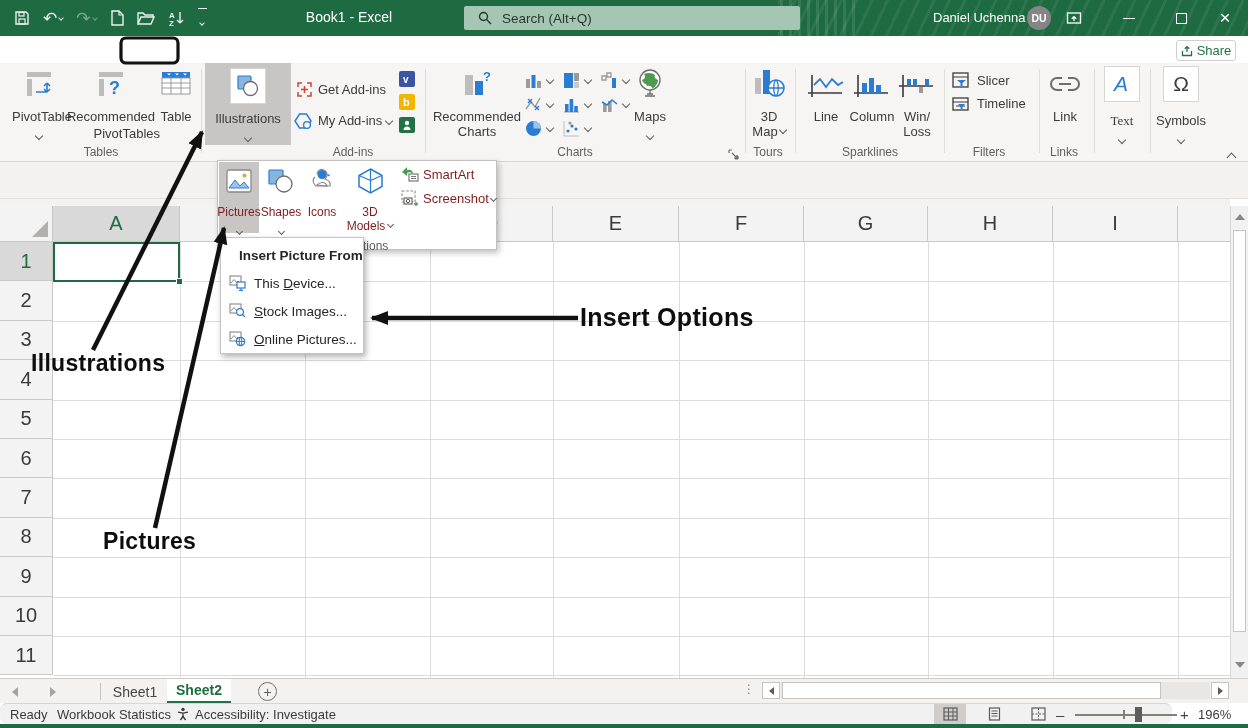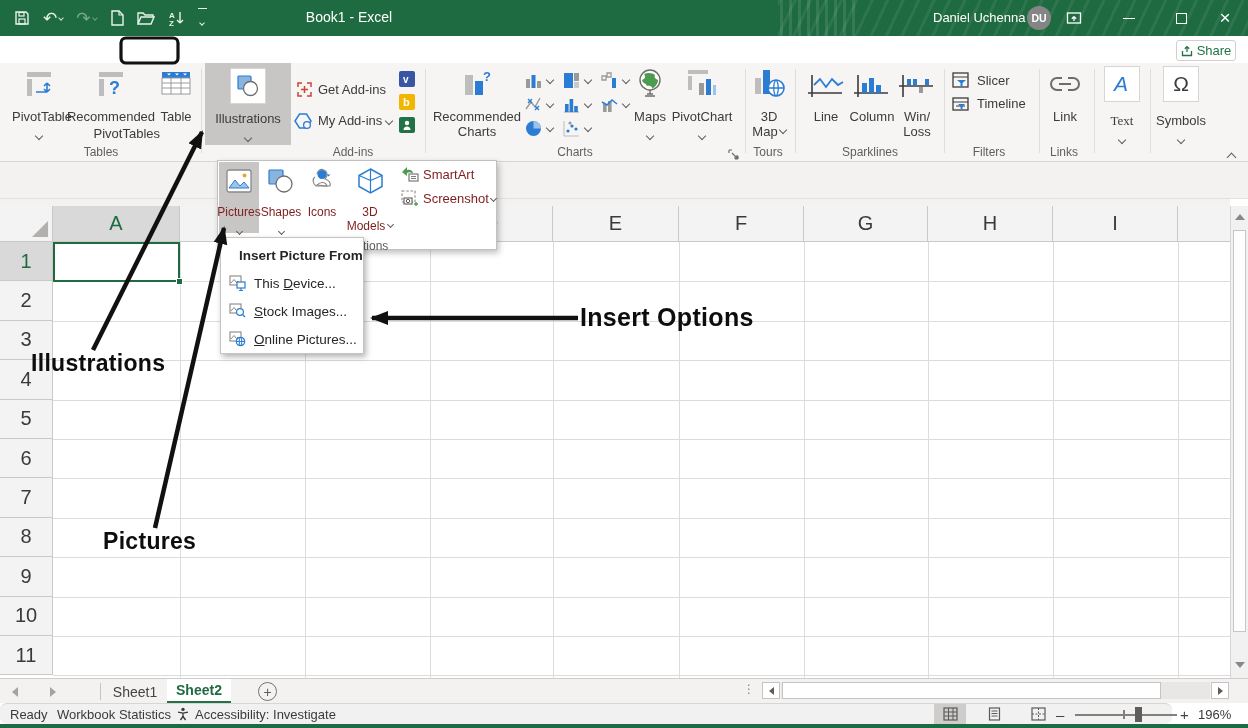--- a/index.html
+++ b/index.html
@@ -107,20 +107,29 @@
       <span>
           <svg width="17" height="17" viewBox="0 0 17 17">
             <text x="1" y="8" font-size="8" fill="#e9f2ec" font-weight="bold">A</text>
             <text x="1" y="16" font-size="8" fill="#e9f2ec" font-weight="bold">Z</text>
             <path d="M12 2v11m0 0l-3-3m3 3l3-3" stroke="#e9f2ec" stroke-width="1.4" fill="none"></path>
           </svg>
         </span>
       <span style="display:inline-block;text-align:center;"><span style="display:block;width:9px;border-top:1.5px solid #e9f2ec;margin:0 auto 2px;"></span><span class="chev" style="border-color:#e9f2ec;width:4px;height:4px;"></span></span>
     </div>
     <div class="abs" id="wintitle" style="left:288px;top:9px;width:122px;">Book1 - Excel</div>
+    <div class="abs" id="searchbox">
+      <span style="margin:0 10px 0 14px;display:flex;">
+          <svg width="14" height="14" viewBox="0 0 14 14">
+            <circle cx="5.5" cy="5.5" r="4" fill="none" stroke="#25382e" stroke-width="1.4"></circle>
+            <path d="M8.6 8.6L13 13" stroke="#25382e" stroke-width="1.4"></path>
+          </svg>
+        </span>
+      <span>Search (Alt+Q)</span>
+    </div>
     <div class="abs" id="username" style="left:933px;top:10px;">Daniel Uchenna</div>
     <div class="abs" id="avatar" style="left:1027px;top:6px;">DU</div>
     <div class="abs" style="left:1066px;top:10px;"><svg width="16" height="16" viewBox="0 0 16 16">
           <rect x="1.5" y="3" width="13" height="10" fill="none" stroke="#fff" stroke-width="1.3"></rect>
           <path d="M8 11V6.5M8 6.5L5.8 8.7M8 6.5l2.2 2.2" stroke="#fff" stroke-width="1.3" fill="none"></path>
         </svg></div>
     <div class="abs winctl" style="left:1112px;top:4px;">
         <span style="display:block;width:12px;border-top:1.5px solid #fff;"></span>
       </div>
     <div class="abs winctl" style="left:1164px;top:4px;">
@@ -272,31 +281,20 @@
     <span class="chev abs" style="left:585px;top:62px;"></span>
 
     <div class="abs rbtn" style="left:632px;top:2px;width:36px;height:78px;">
       <span class="abs" style="left:4px;top:3px;"><svg width="28" height="30" viewBox="0 0 28 30">
             <circle cx="14" cy="12" r="10" fill="#fff" stroke="#6d6d6d" stroke-width="1.4"></circle>
             <path d="M8 6c2 3 1 5-2 6 1 4 4 3 5 6 3-1 6 1 5 3 3-2 6-5 6-9-3-1-4-3-3-5-2-2-7-3-11-1z" fill="#4e9a51"></path>
             <path d="M14 22v4M9 28h10M11 26h6" stroke="#6d6d6d" stroke-width="1.4" fill="none"></path>
           </svg></span>
       <div class="blabel" style="left:0;width:36px;top:44px;">Maps</div>
       <div class="chevwrap" style="left:0;width:36px;top:60px;"><span class="chev"></span></div>
-    </div>
-    <div class="abs rbtn" style="left:670px;top:2px;width:64px;height:78px;">
-      <span class="abs" style="left:17px;top:4px;"><svg width="30" height="28" viewBox="0 0 30 28">
-            <rect x="1" y="1" width="20" height="4" fill="#bdbdbd"></rect>
-            <rect x="1" y="7" width="4" height="14" fill="#bdbdbd"></rect>
-            <rect x="12" y="14" width="5" height="12" fill="#9a9a9a"></rect>
-            <rect x="19" y="10" width="5" height="16" fill="#2b7cd3"></rect>
-            <rect x="26" y="16" width="3" height="10" fill="#9ec3e8"></rect>
-          </svg></span>
-      <div class="blabel" style="left:-6px;width:76px;top:44px;">PivotChart</div>
-      <div class="chevwrap" style="left:0;width:64px;top:60px;"><span class="chev"></span></div>
     </div>
     <div class="glabel" style="left:534px;width:82px;">Charts</div>
     <span class="abs" style="left:728px;top:83px;"><svg width="11" height="11" viewBox="0 0 11 11">
           <path d="M1 1h3M1 1v3M10 10H7M10 10V7M4 4l5 5M9 6v3H6" fill="none" stroke="#6d6d6d" stroke-width="1.2"></path>
         </svg></span>
     <div class="rsep" style="left:745px;"></div>
 
     <div class="abs rbtn" style="left:750px;top:2px;width:38px;height:78px;">
       <span class="abs" style="left:3px;top:3px;"><svg width="32" height="32" viewBox="0 0 32 32">
             <rect x="2" y="10" width="6" height="16" fill="#bdbdbd"></rect>

